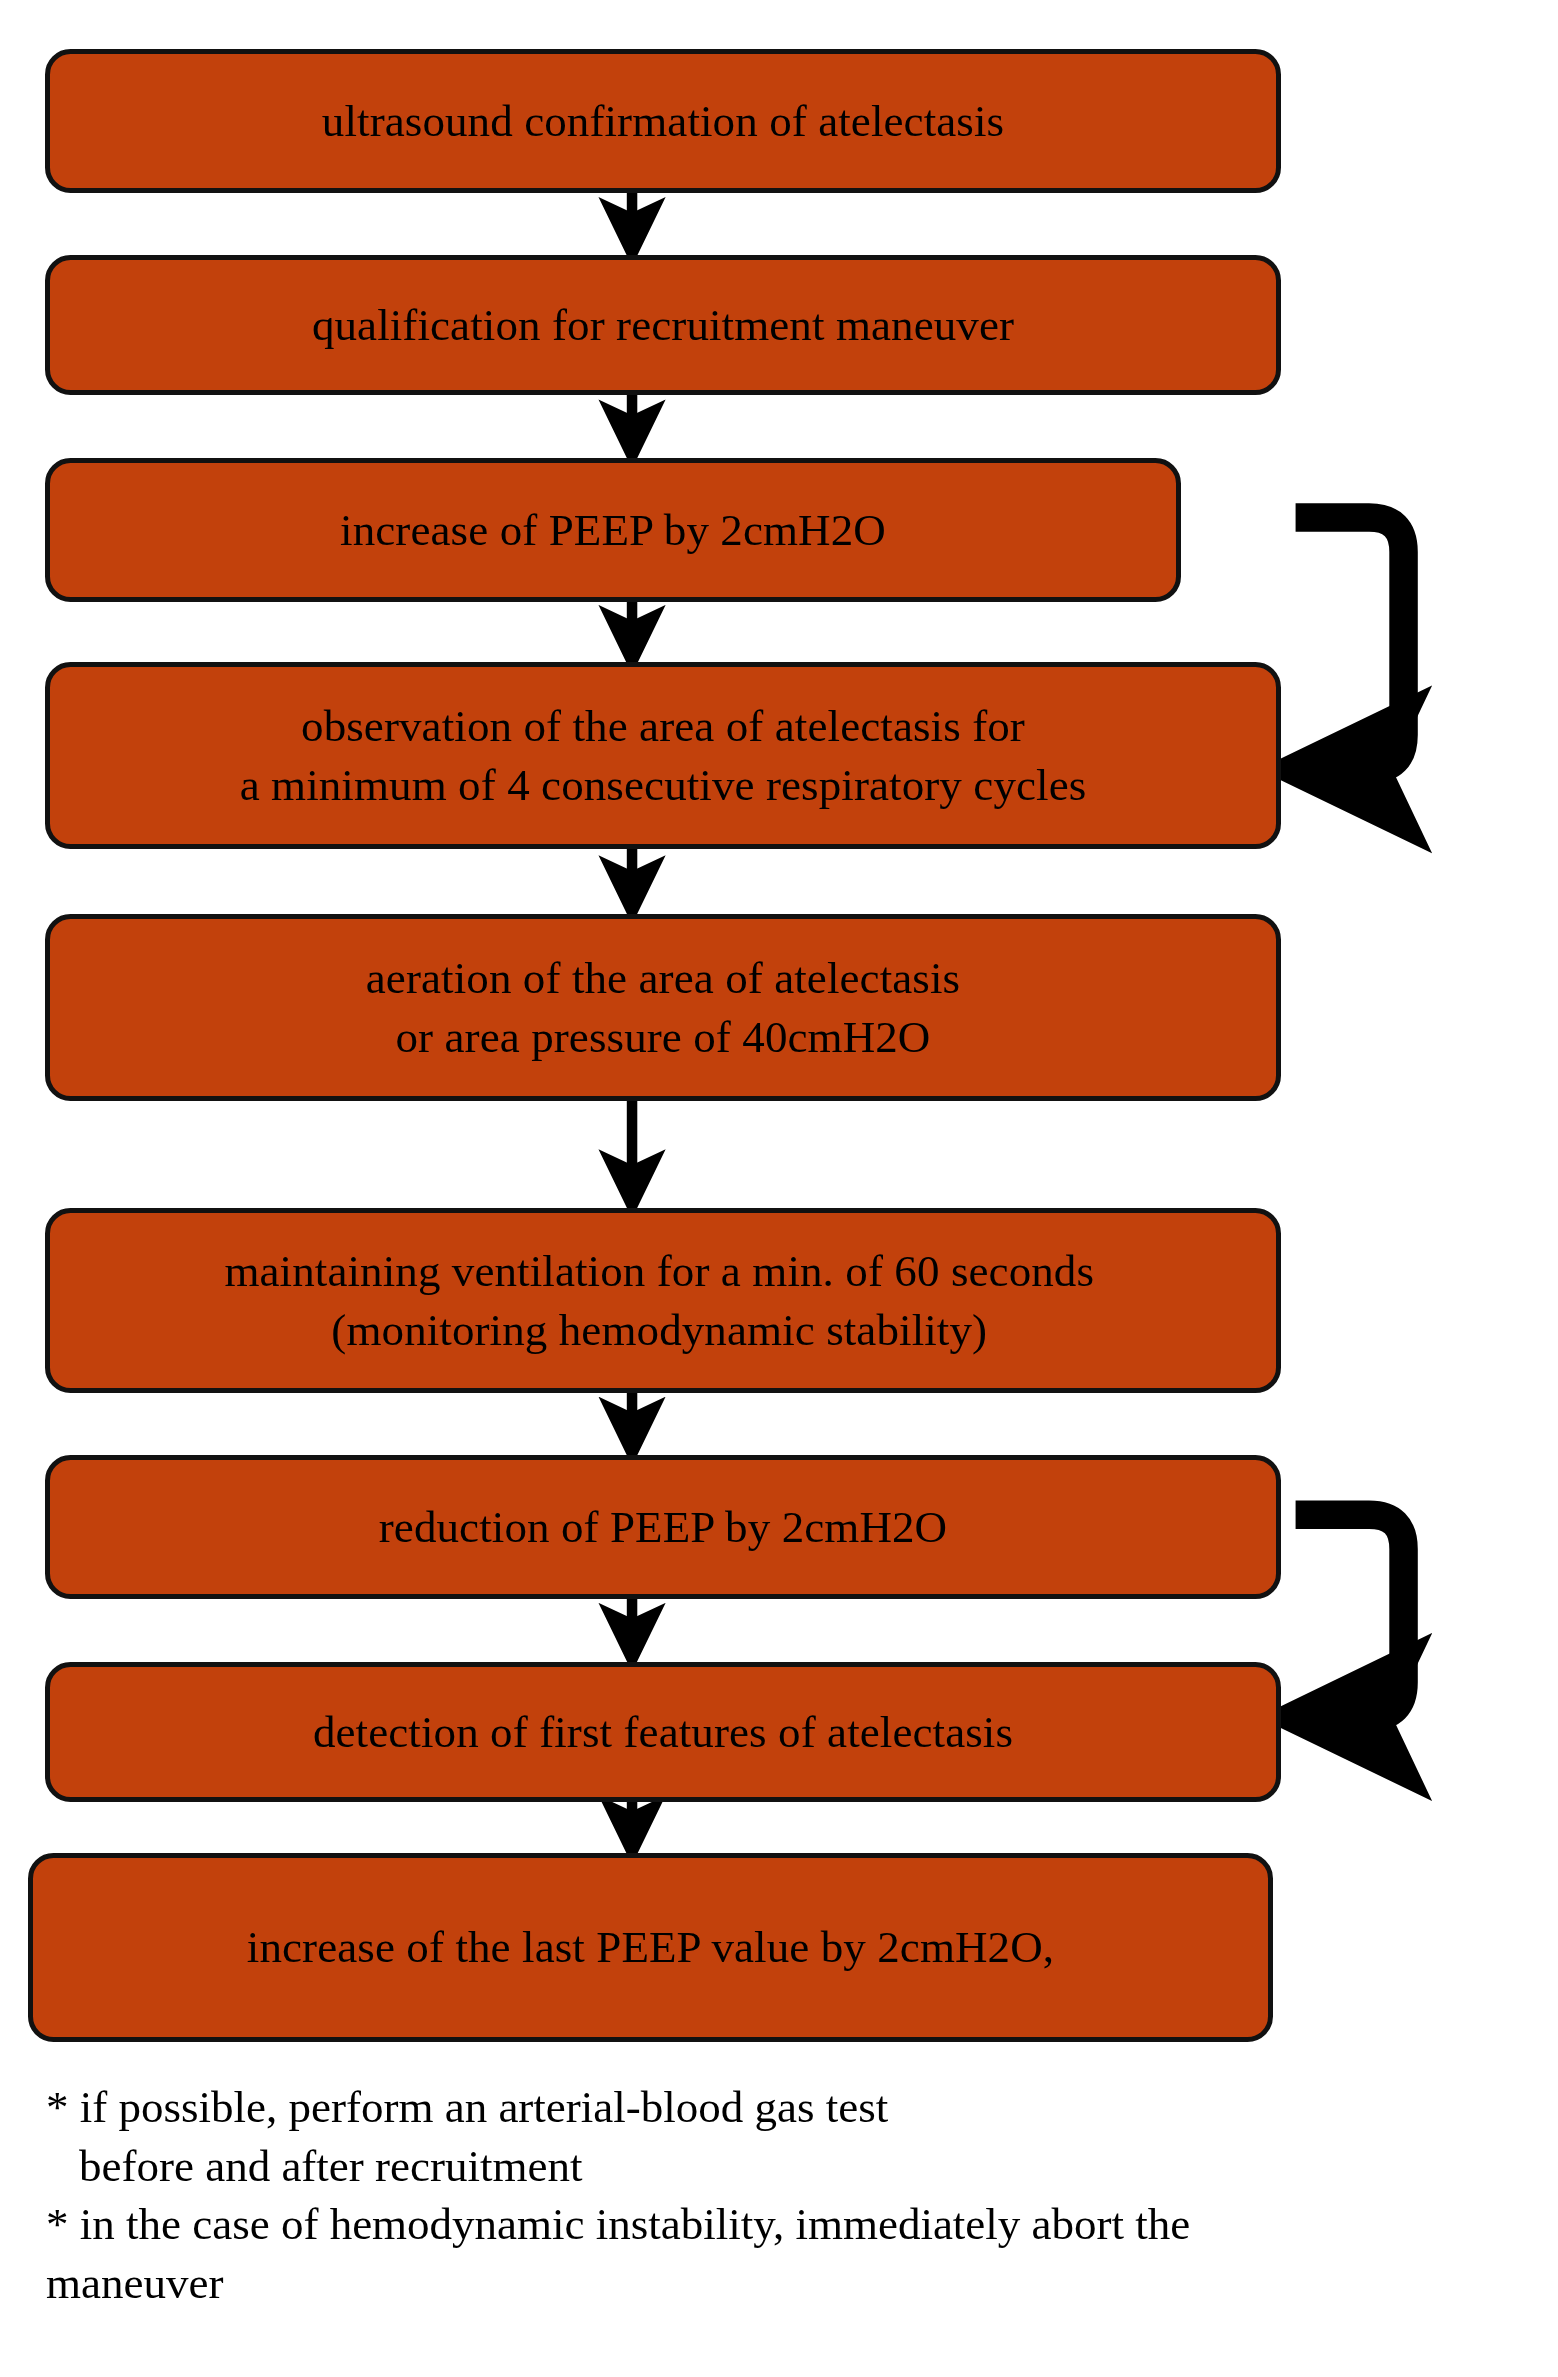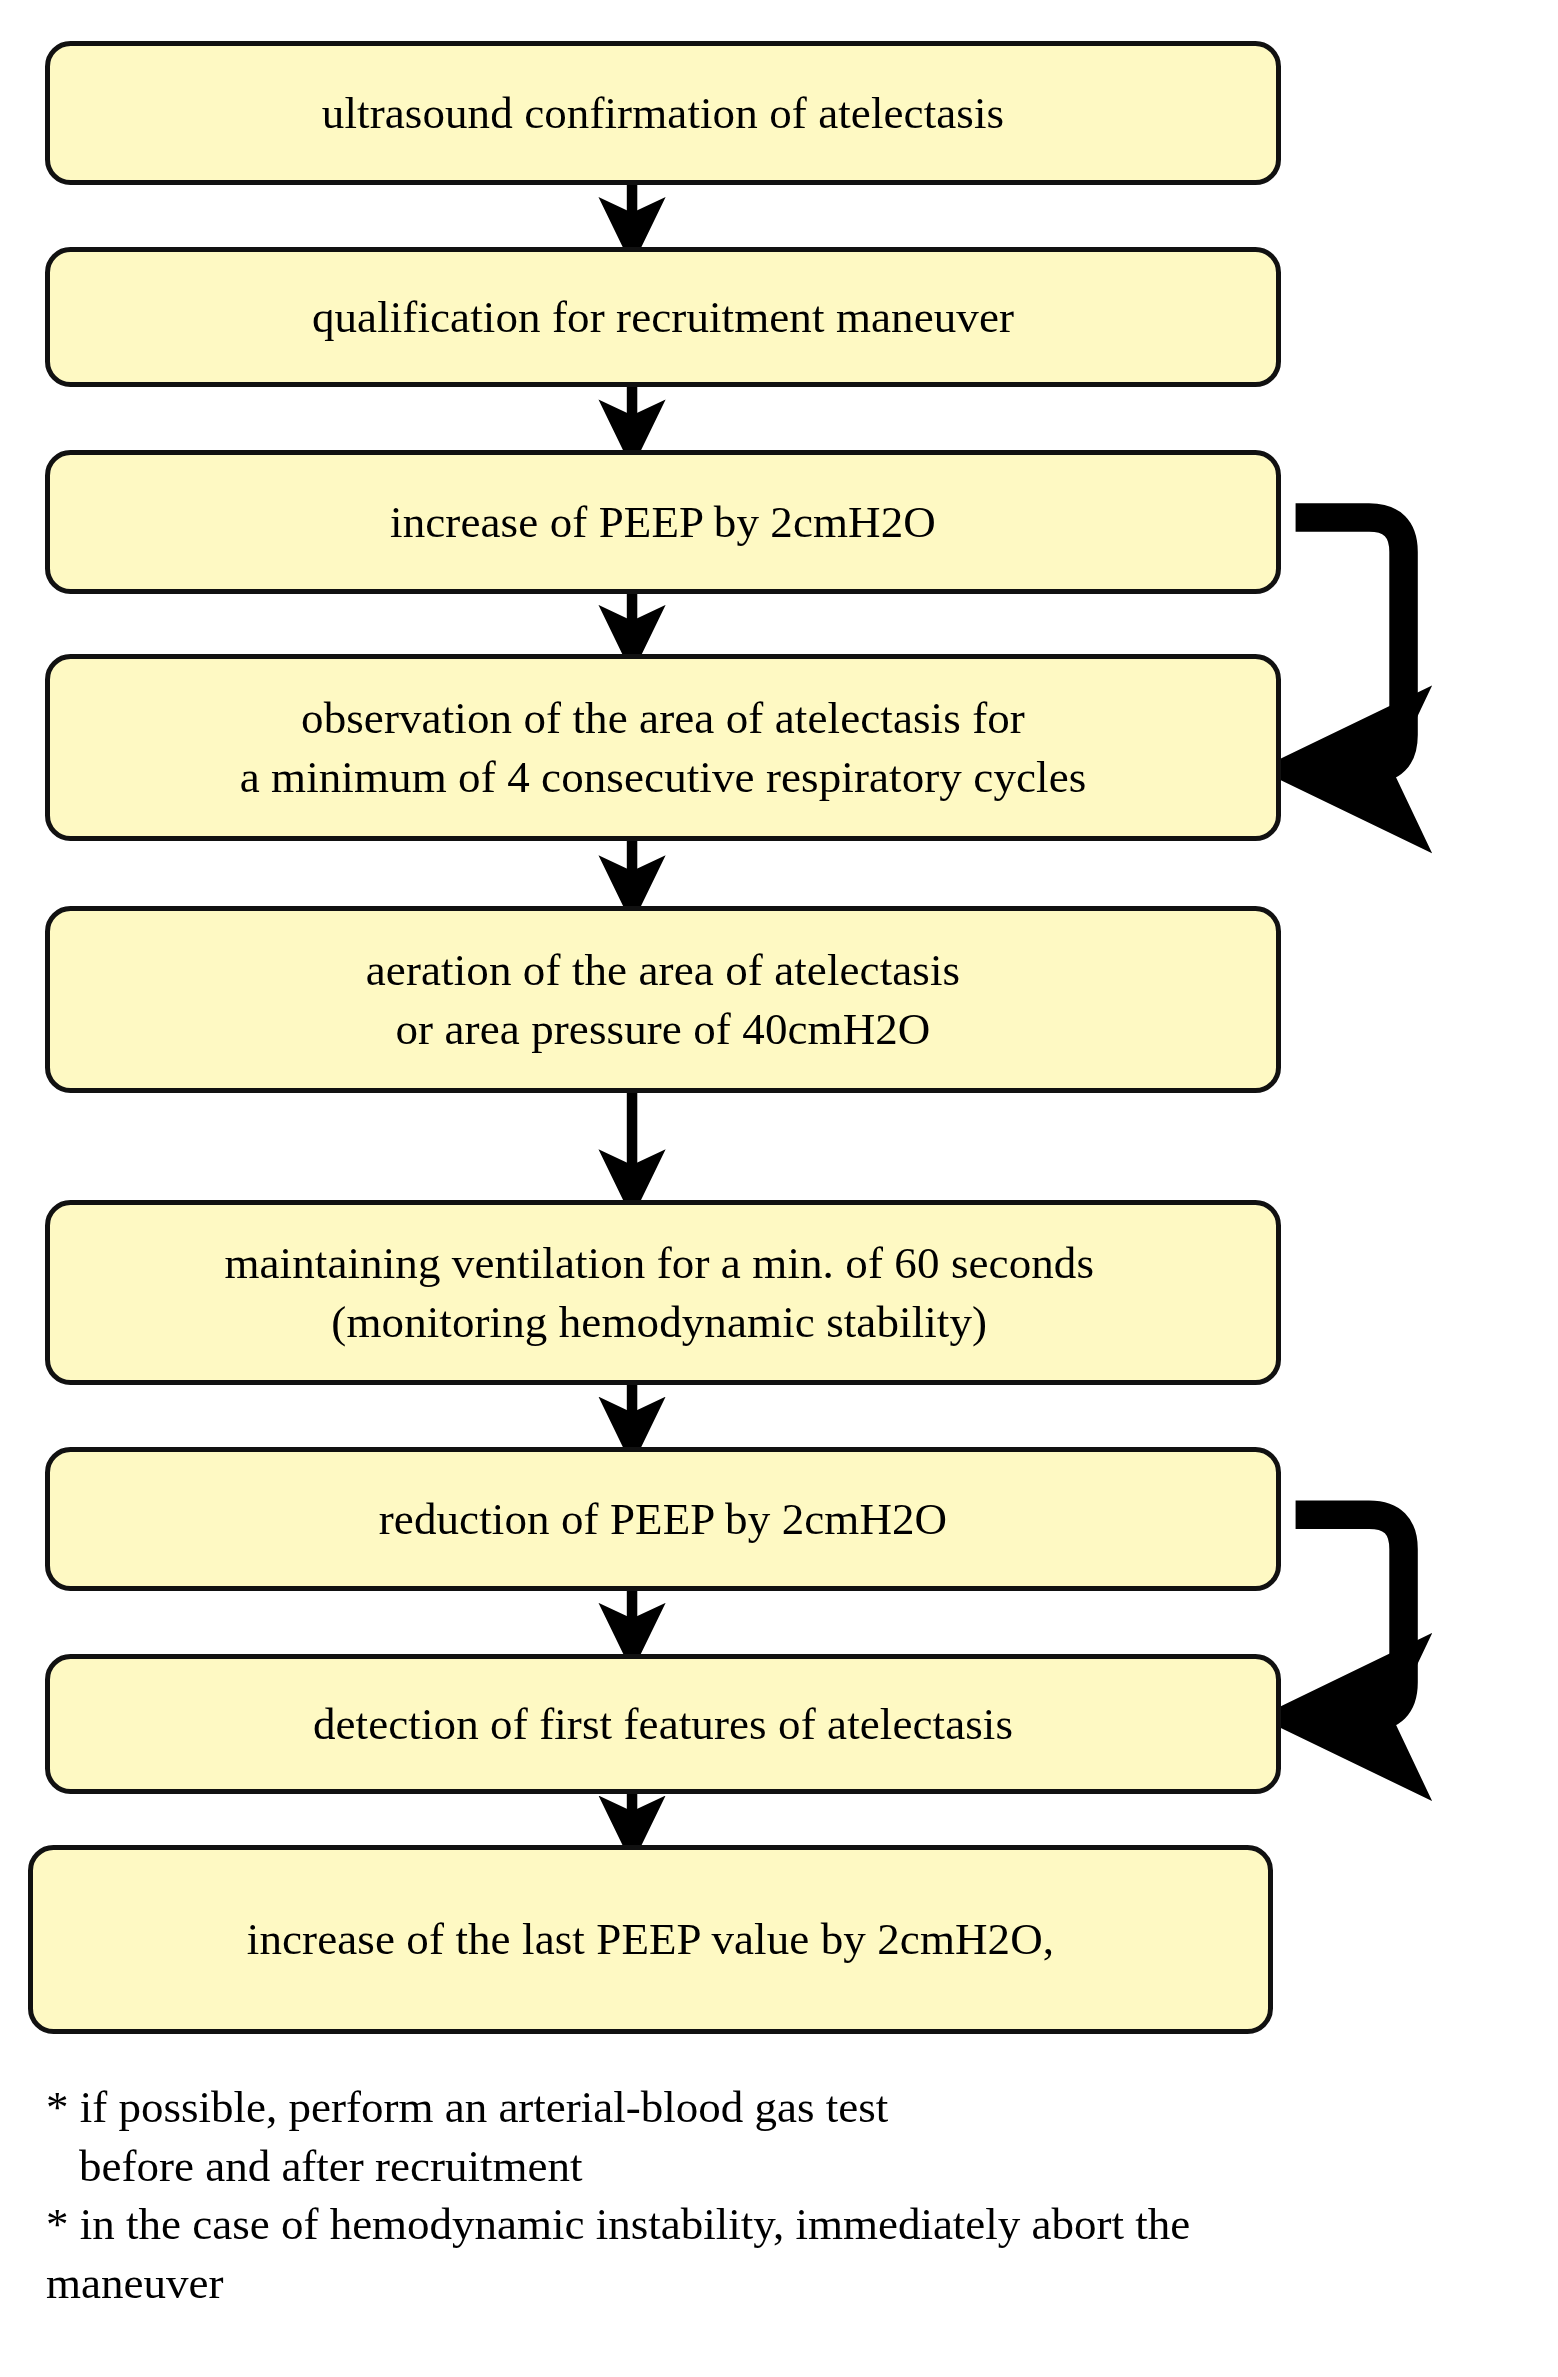--- a/index.html
+++ b/index.html
@@ -20,31 +20,32 @@
     position:absolute;
     left:0; top:0;
     width:1558px;
     height:2377px;
     display:block;
   }
   
   .node{
     position:absolute;
     box-sizing:border-box;
-    background:#fef9c3;
+    background:#c2410c;
     border:5.2px solid #111111;
     border-radius:25.5px;
     display:flex;
     align-items:center;
     justify-content:center;
     text-align:center;
     line-height:1.30;
     font-size:45px;
     letter-spacing:0.1px;
     padding:3px 19.5px;
+    margin-top:8px;
   }
   .node .ln{display:block;white-space:nowrap;}
   .node .txt{display:block;}
 
   
   .notes{
     position:absolute;
     left:46px;
     top:2061px;
     width:1485px;
@@ -93,21 +94,21 @@
   </svg>
 
   <div class="node" style="left:45px; top:41px; width:1236px; height:144px;">
     <span class="txt">ultrasound confirmation of atelectasis</span>
   </div>
 
   <div class="node" style="left:45px; top:247px; width:1236px; height:140px;">
     <span class="txt">qualification for recruitment maneuver</span>
   </div>
 
-  <div class="node" style="left:45px; top:450px; width:1236px; height:144px;">
+  <div class="node" style="left:45px; top:450px; width:1136px; height:144px;">
     <span class="txt">increase of PEEP by 2cmH2O</span>
   </div>
 
   <div class="node" style="left:45px; top:654px; width:1236px; height:187px;">
     <span>
       <span class="ln">observation of the area of atelectasis for</span>
       <span class="ln">a minimum of 4 consecutive respiratory cycles</span>
     </span>
   </div>
 

